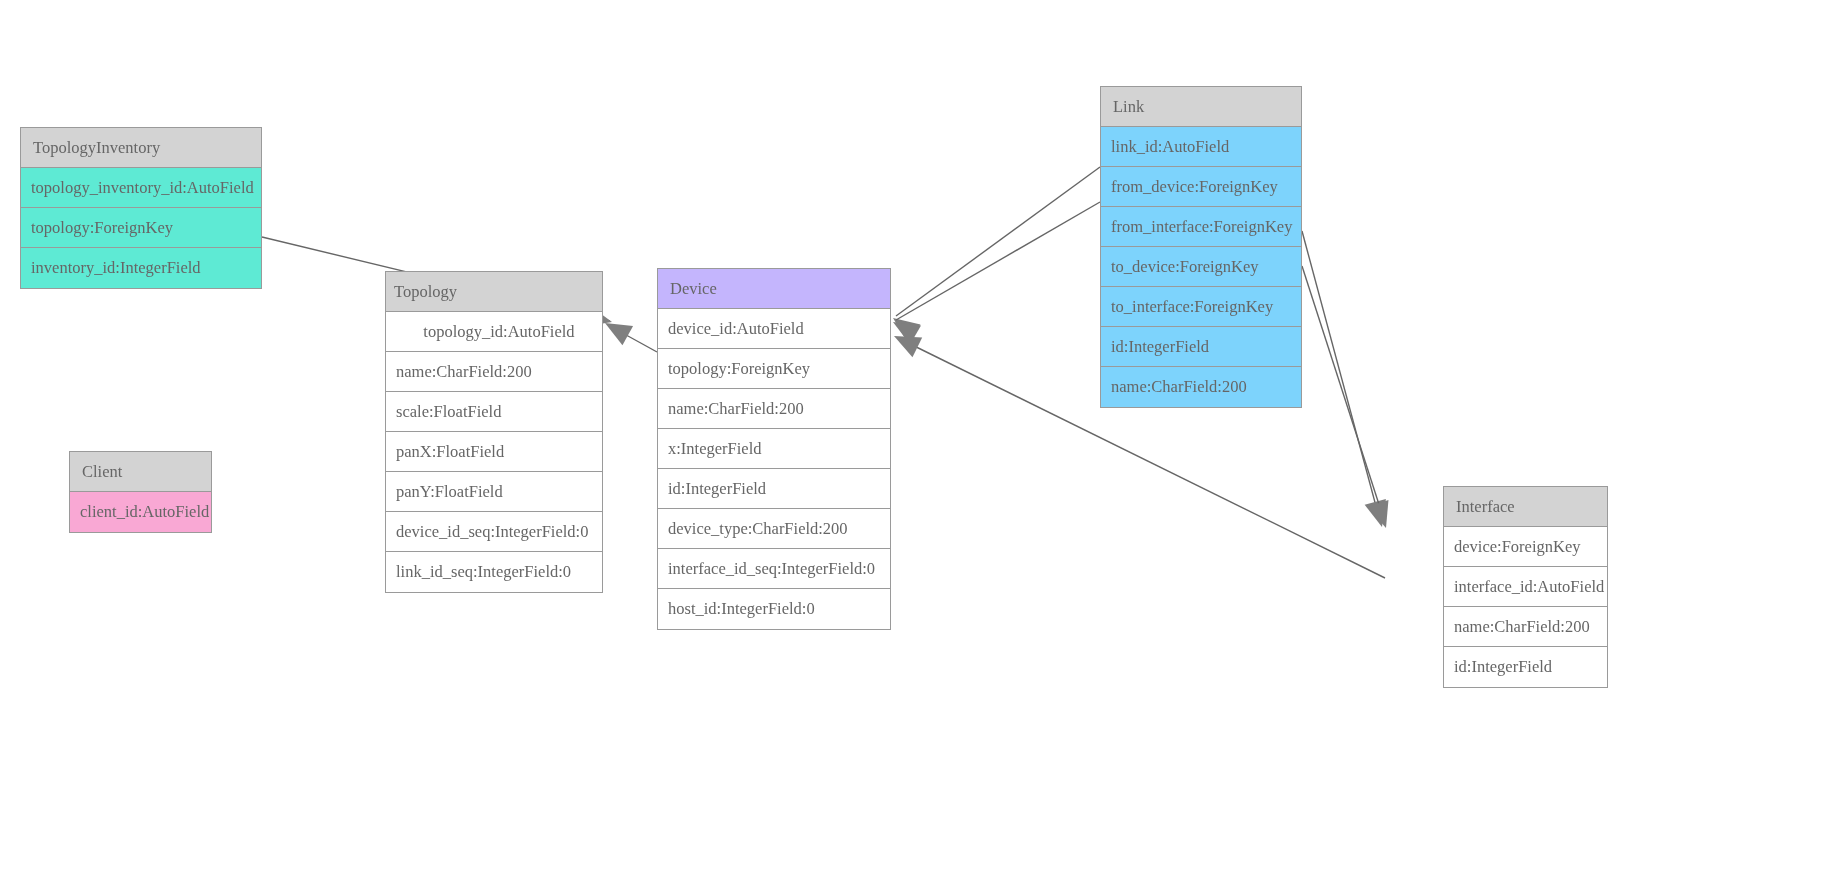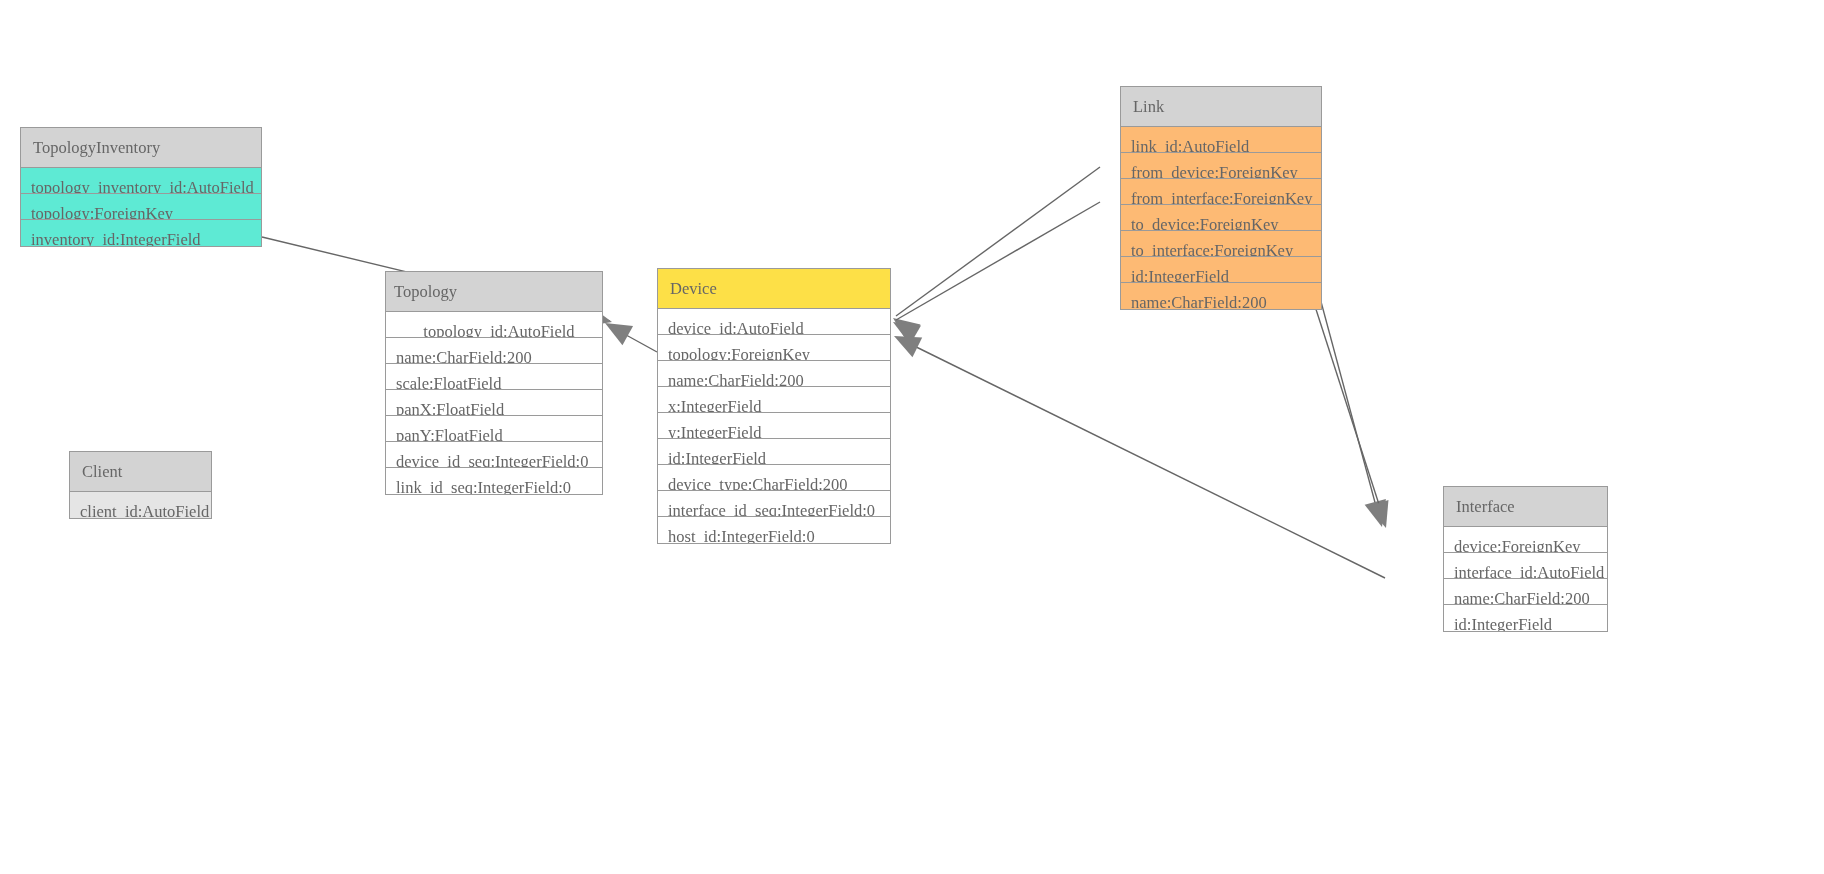--- a/index.html
+++ b/index.html
@@ -43,21 +43,21 @@
     white-space: nowrap;
     overflow: hidden;
   }
   .entity-fields {
     list-style: none;
     margin: 0;
     padding: 0;
   }
   .entity-field {
     box-sizing: border-box;
-    height: 26px;
+    height: 40px;
     line-height: 40px;
     color: #666666;
     font-size: 16.5px;
     padding: 0 0 0 10px;
     border-bottom: 1px solid #9a9a9a;
     white-space: nowrap;
     overflow: hidden;
   }
   .entity-field:last-child {
     border-bottom: none;
@@ -101,53 +101,52 @@
 
   <div id="entity-layer">
       <div class="entity" style="left: 20px; top: 127px; width: 242px; border-color: rgb(154, 154, 154); background: #5eead4;">
         <div class="entity-title" style="background: rgb(211, 211, 211); color: rgb(102, 102, 102); border-bottom-color: rgb(154, 154, 154);">TopologyInventory</div>
         <ul class="entity-fields">
           <li class="entity-field" style="color: rgb(102, 102, 102); border-bottom-color: rgb(154, 154, 154);">topology_inventory_id:AutoField</li>
           <li class="entity-field" style="color: rgb(102, 102, 102); border-bottom-color: rgb(154, 154, 154);">topology:ForeignKey</li>
           <li class="entity-field" style="color: rgb(102, 102, 102); border-bottom-color: rgb(154, 154, 154);">inventory_id:IntegerField</li>
         </ul>
       </div>
-      <div class="entity" style="left: 69px; top: 451px; width: 143px; border-color: rgb(154, 154, 154); background: #e5e5e5;">
+      <div class="entity" style="left: 69px; top: 451px; width: 143px; border-color: rgb(154, 154, 154); background: #f9a8d4;">
         <div class="entity-title" style="background: rgb(211, 211, 211); color: rgb(102, 102, 102); border-bottom-color: rgb(154, 154, 154);">Client</div>
         <ul class="entity-fields">
           <li class="entity-field" style="color: rgb(102, 102, 102); border-bottom-color: rgb(154, 154, 154);">client_id:AutoField</li>
         </ul>
       </div>
       <div class="entity" style="left: 385px; top: 271px; width: 218px; border-color: rgb(154, 154, 154); background: rgb(255, 255, 255);">
         <div class="entity-title" style="background: rgb(211, 211, 211); color: rgb(102, 102, 102); border-bottom-color: rgb(154, 154, 154); padding-left: 8px;">Topology</div>
         <ul class="entity-fields">
           <li class="entity-field" style="color: rgb(102, 102, 102); border-bottom-color: rgb(154, 154, 154); text-align: center;">topology_id:AutoField</li>
           <li class="entity-field" style="color: rgb(102, 102, 102); border-bottom-color: rgb(154, 154, 154);">name:CharField:200</li>
           <li class="entity-field" style="color: rgb(102, 102, 102); border-bottom-color: rgb(154, 154, 154);">scale:FloatField</li>
           <li class="entity-field" style="color: rgb(102, 102, 102); border-bottom-color: rgb(154, 154, 154);">panX:FloatField</li>
           <li class="entity-field" style="color: rgb(102, 102, 102); border-bottom-color: rgb(154, 154, 154);">panY:FloatField</li>
           <li class="entity-field" style="color: rgb(102, 102, 102); border-bottom-color: rgb(154, 154, 154);">device_id_seq:IntegerField:0</li>
           <li class="entity-field" style="color: rgb(102, 102, 102); border-bottom-color: rgb(154, 154, 154);">link_id_seq:IntegerField:0</li>
         </ul>
       </div>
       <div class="entity" style="left: 657px; top: 268px; width: 234px; border-color: rgb(154, 154, 154); background: rgb(255, 255, 255);">
-        <div class="entity-title" style="background: #fde047; color: rgb(102, 102, 102); border-bottom-color: rgb(154, 154, 154);">Device</div>
+        <div class="entity-title" style="background: #c4b5fd; color: rgb(102, 102, 102); border-bottom-color: rgb(154, 154, 154);">Device</div>
         <ul class="entity-fields">
           <li class="entity-field" style="color: rgb(102, 102, 102); border-bottom-color: rgb(154, 154, 154);">device_id:AutoField</li>
           <li class="entity-field" style="color: rgb(102, 102, 102); border-bottom-color: rgb(154, 154, 154);">topology:ForeignKey</li>
           <li class="entity-field" style="color: rgb(102, 102, 102); border-bottom-color: rgb(154, 154, 154);">name:CharField:200</li>
           <li class="entity-field" style="color: rgb(102, 102, 102); border-bottom-color: rgb(154, 154, 154);">x:IntegerField</li>
-          <li class="entity-field" style="color: rgb(102, 102, 102); border-bottom-color: rgb(154, 154, 154);">y:IntegerField</li>
           <li class="entity-field" style="color: rgb(102, 102, 102); border-bottom-color: rgb(154, 154, 154);">id:IntegerField</li>
           <li class="entity-field" style="color: rgb(102, 102, 102); border-bottom-color: rgb(154, 154, 154);">device_type:CharField:200</li>
           <li class="entity-field" style="color: rgb(102, 102, 102); border-bottom-color: rgb(154, 154, 154);">interface_id_seq:IntegerField:0</li>
           <li class="entity-field" style="color: rgb(102, 102, 102); border-bottom-color: rgb(154, 154, 154);">host_id:IntegerField:0</li>
         </ul>
       </div>
-      <div class="entity" style="left: 1100px; top: 86px; width: 202px; border-color: rgb(154, 154, 154); background: #fdba74; margin-left: 20px;">
+      <div class="entity" style="left: 1100px; top: 86px; width: 202px; border-color: rgb(154, 154, 154); background: #7dd3fc;">
         <div class="entity-title" style="background: rgb(211, 211, 211); color: rgb(102, 102, 102); border-bottom-color: rgb(154, 154, 154);">Link</div>
         <ul class="entity-fields">
           <li class="entity-field" style="color: rgb(102, 102, 102); border-bottom-color: rgb(154, 154, 154);">link_id:AutoField</li>
           <li class="entity-field" style="color: rgb(102, 102, 102); border-bottom-color: rgb(154, 154, 154);">from_device:ForeignKey</li>
           <li class="entity-field" style="color: rgb(102, 102, 102); border-bottom-color: rgb(154, 154, 154);">from_interface:ForeignKey</li>
           <li class="entity-field" style="color: rgb(102, 102, 102); border-bottom-color: rgb(154, 154, 154);">to_device:ForeignKey</li>
           <li class="entity-field" style="color: rgb(102, 102, 102); border-bottom-color: rgb(154, 154, 154);">to_interface:ForeignKey</li>
           <li class="entity-field" style="color: rgb(102, 102, 102); border-bottom-color: rgb(154, 154, 154);">id:IntegerField</li>
           <li class="entity-field" style="color: rgb(102, 102, 102); border-bottom-color: rgb(154, 154, 154);">name:CharField:200</li>
         </ul>

